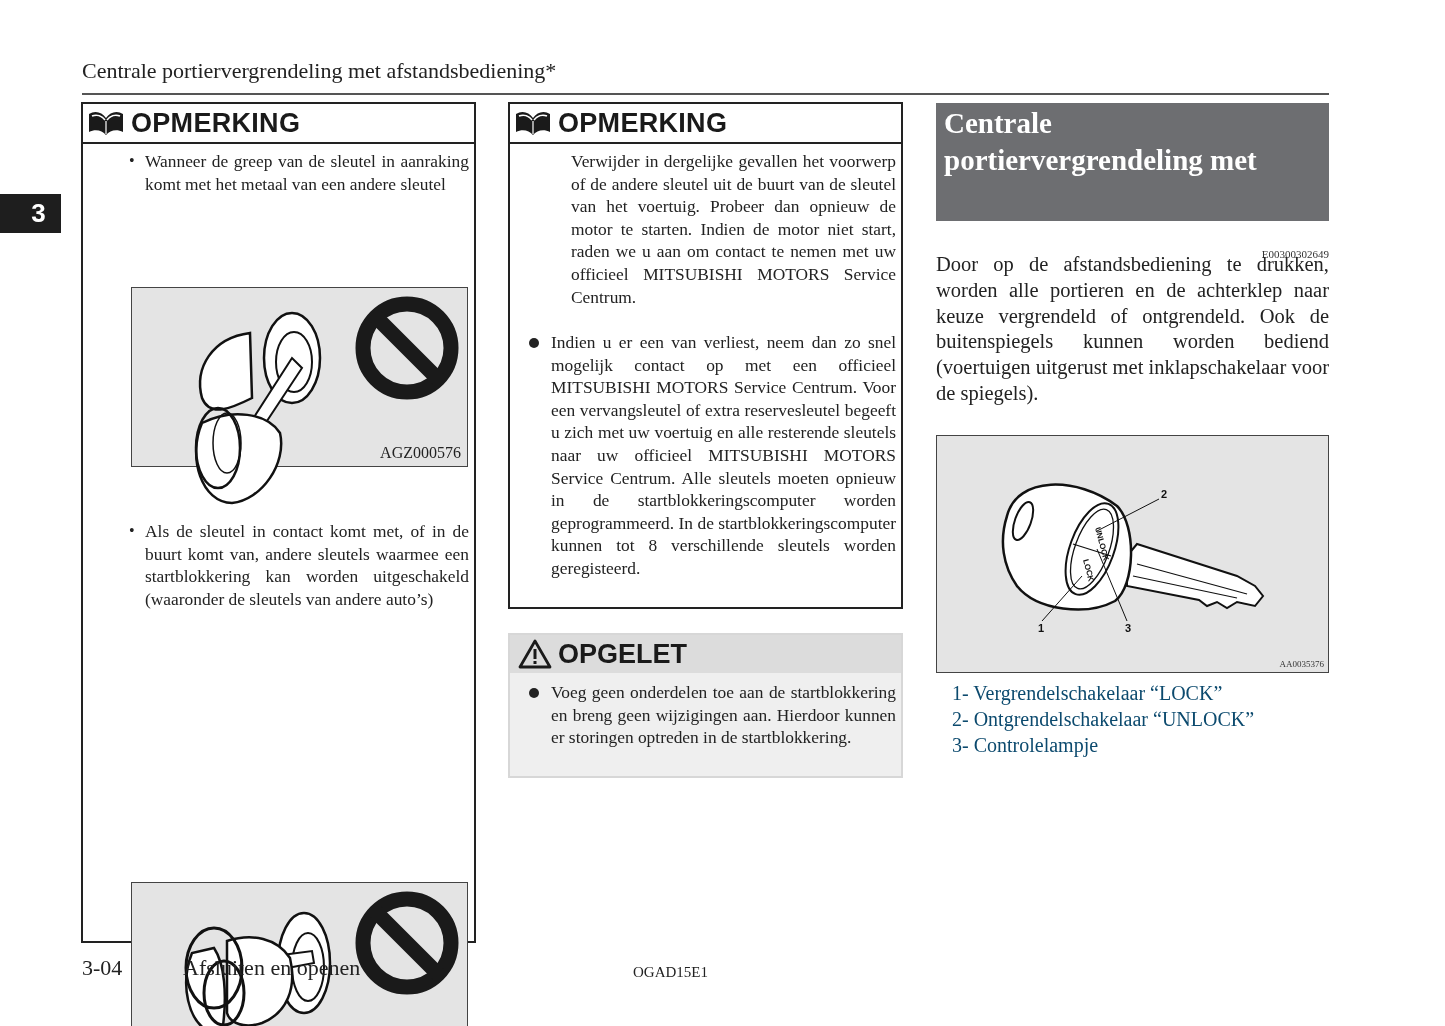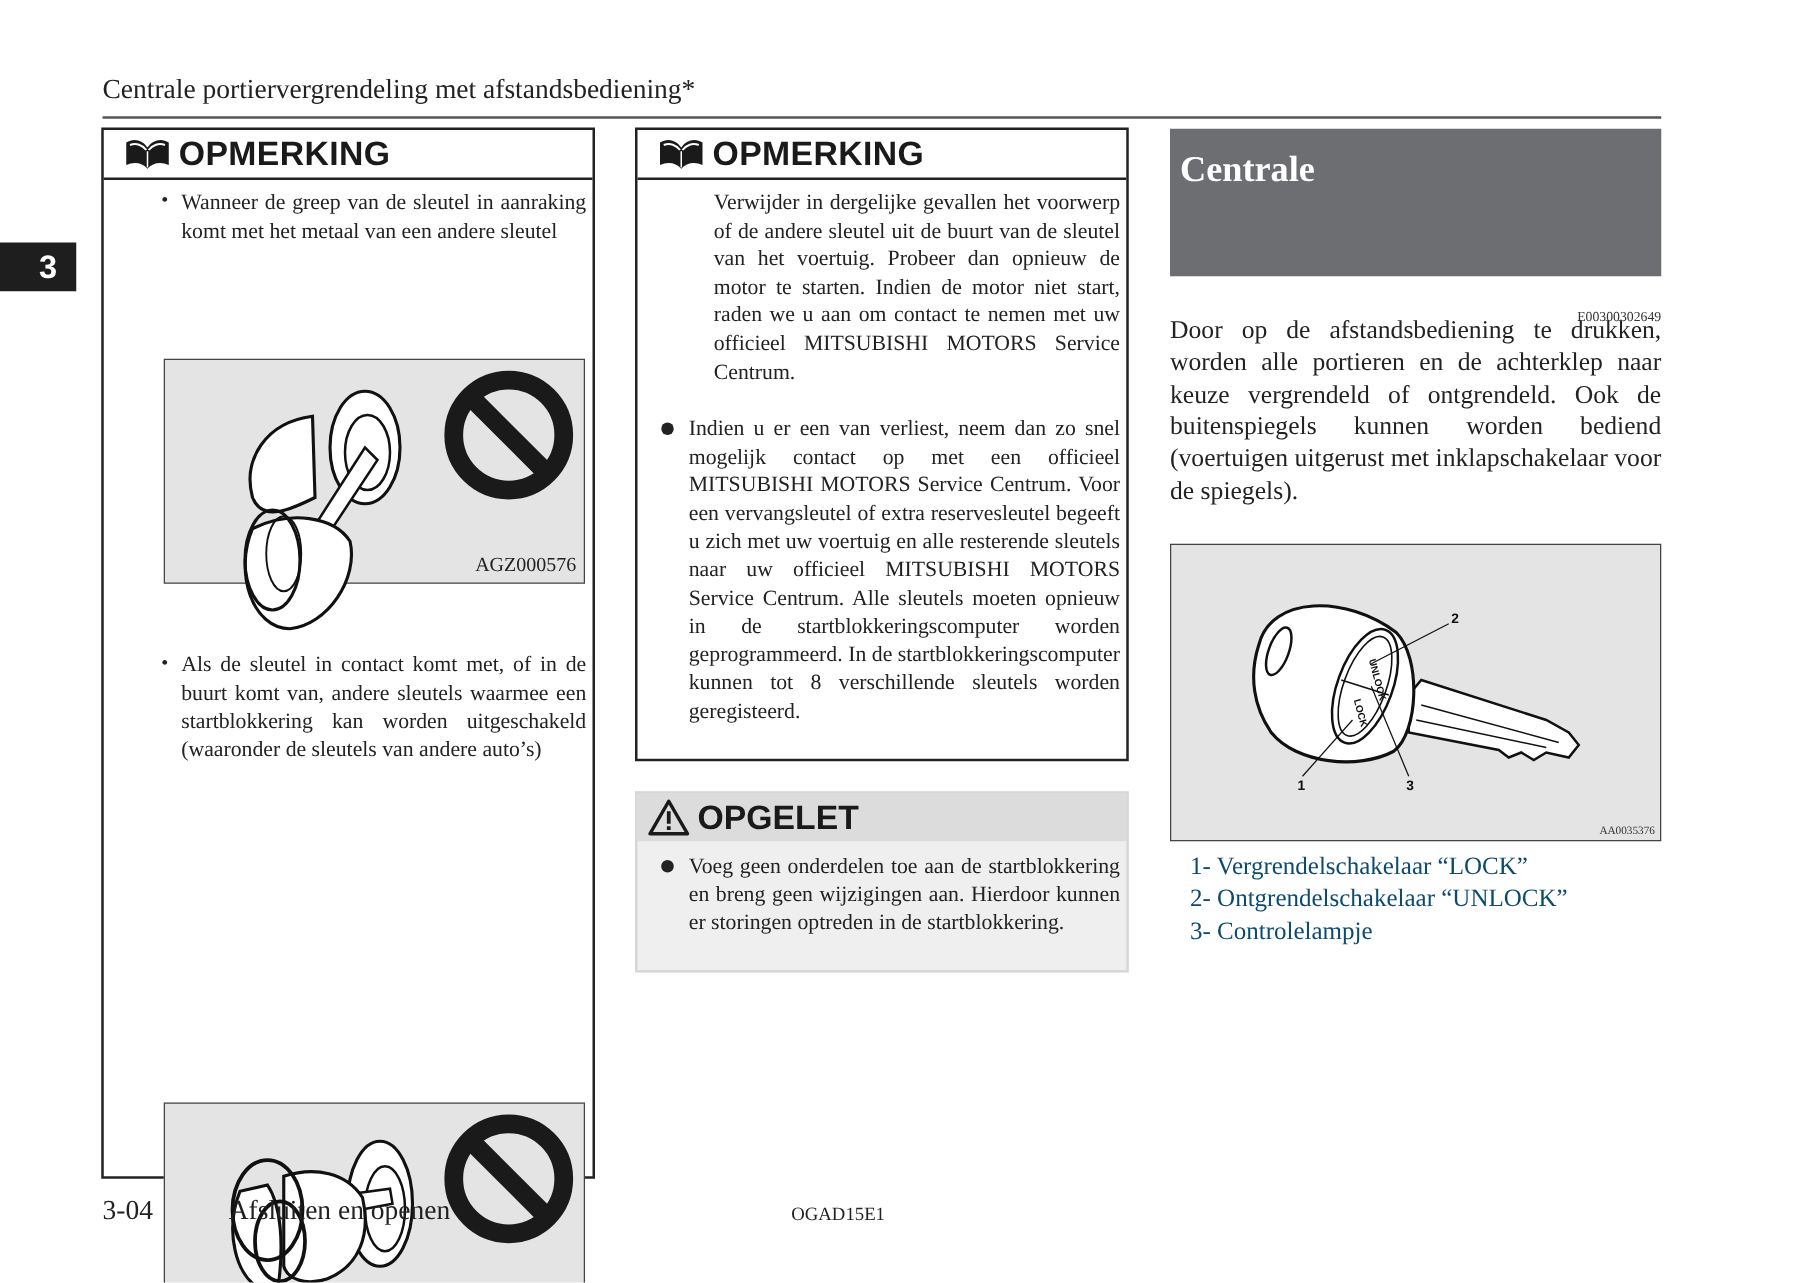--- a/index.html
+++ b/index.html
@@ -6,39 +6,39 @@
   body { width:1445px; height:1026px; position:relative; overflow:hidden;
          font-family:"Liberation Serif","DejaVu Serif",serif; color:#222; }
   .abs { position:absolute; }
   .running-head { left:82px; top:58px; font-size:22px; color:#222; }
   .head-rule { left:82px; top:93px; width:1247px; height:2px; background:#555; }
   .chapter-tab { left:0; top:194px; width:61px; height:39px; background:#1e1e1e; color:#fff;
                  font-family:"Liberation Sans",sans-serif; font-weight:bold; font-size:26px;
                  display:flex; align-items:center; justify-content:center; padding-left:16px; box-sizing:border-box; }
 
   .box { border:2px solid #222; box-sizing:border-box; background:#fff; }
-  .box-head { height:38px; border-bottom:2px solid #222; display:flex; align-items:center; padding-left:16px; }
+  .box-head { height:38px; border-bottom:2px solid #222; display:flex; align-items:center; padding-left:4px; }
   .box-head .title { font-family:"Liberation Sans",sans-serif; font-weight:bold; font-size:27px; color:#1a1a1a; margin-left:6px; letter-spacing:0.3px; }
   .book-icon { width:38px; height:26px; display:inline-block; }
 
   .para { font-size:17.4px; line-height:22.6px; text-align:justify; text-align-last:left; }
   .bullet-row { display:flex; }
   .dot-small { width:16px; flex:none; font-size:16px; line-height:22.6px; }
   .dot-big { width:10px; height:10px; border-radius:50%; background:#222; flex:none; margin-top:7px; margin-right:12px; }
 
   .illus { background:#e4e4e4; border:1.5px solid #444; box-sizing:border-box; position:relative; }
   .illus-code { position:absolute; right:6px; bottom:4px; font-size:16px; color:#222; }
   .illus-code-small { position:absolute; right:4px; bottom:3px; font-size:9px; color:#333; }
 
   .caution { background:#efefef; border:2px solid #d7d7d7; box-sizing:border-box; }
   .caution-head { height:38px; background:#dcdcdc; display:flex; align-items:center; padding-left:8px; }
   .caution-head .title { font-family:"Liberation Sans",sans-serif; font-weight:bold; font-size:27px; color:#1a1a1a; margin-left:6px; }
 
   .section-title { left:936px; top:103px; width:393px; height:118px; background:#6d6e71; color:#fff;
-                   font-weight:bold; font-size:29px; line-height:37px; padding:15px 8px; box-sizing:border-box; }
+                   font-weight:bold; font-size:29px; line-height:37px; padding:2px 8px; box-sizing:border-box; }
   .ref-code { left:1200px; top:224px; width:129px; text-align:right; font-size:11px; color:#333;margin-top:24px; }
   .body-text { left:936px; top:252px; width:393px; font-size:20.5px; line-height:25.8px; text-align:justify; text-align-last:left; color:#222; }
   .legend { left:952px; top:680px; font-size:20px; line-height:26px; color:#0c4a6e; }
 
   .footer-page { left:82px; top:955px; font-size:22px; }
   .footer-chapter { left:183px; top:955px; font-size:22px; }
   .footer-code { left:633px; top:964px; font-family:Liberation Serif, serif; font-size:15px; }
 </style>
 </head>
 <body>
@@ -133,20 +133,21 @@
     <span class="title">OPGELET</span>
   </div>
   <div class="abs para bullet-row" style="left:19px;top:46px;width:367px;">
     <span class="dot-big"></span>
     <span>Voeg geen onderdelen toe aan de startblokkering en breng geen wijzigingen aan. Hierdoor kunnen er storingen optreden in de startblokkering.</span>
   </div>
 </div>
 
 <div class="abs section-title">
   <div>Centrale</div>
+  <div>portiervergrendeling met</div>
 </div>
 <div class="abs ref-code">E00300302649</div>
 <div class="abs body-text">Door op de afstandsbediening te drukken, worden alle portieren en de achterklep naar keuze vergrendeld of ontgrendeld. Ook de buitenspiegels kunnen worden bediend (voertuigen uitgerust met inklapschakelaar voor de spiegels).</div>
 
 <div class="abs illus" style="left:936px;top:435px;width:393px;height:238px;">
   <svg width="393" height="238" viewBox="0 0 393 238" style="position:absolute;left:0;top:0;">
 
     <path d="M190 120 L200 108 L300 140 L318 150 L326 160 L318 170 L300 166 L290 172 L280 166 L270 170 L262 164 L190 150 Z" fill="#fff" stroke="#111" stroke-width="2"></path>
     <line x1="200" y1="128" x2="310" y2="158" stroke="#111" stroke-width="1.2"></line>
     <line x1="196" y1="140" x2="300" y2="162" stroke="#111" stroke-width="1.2"></line>

